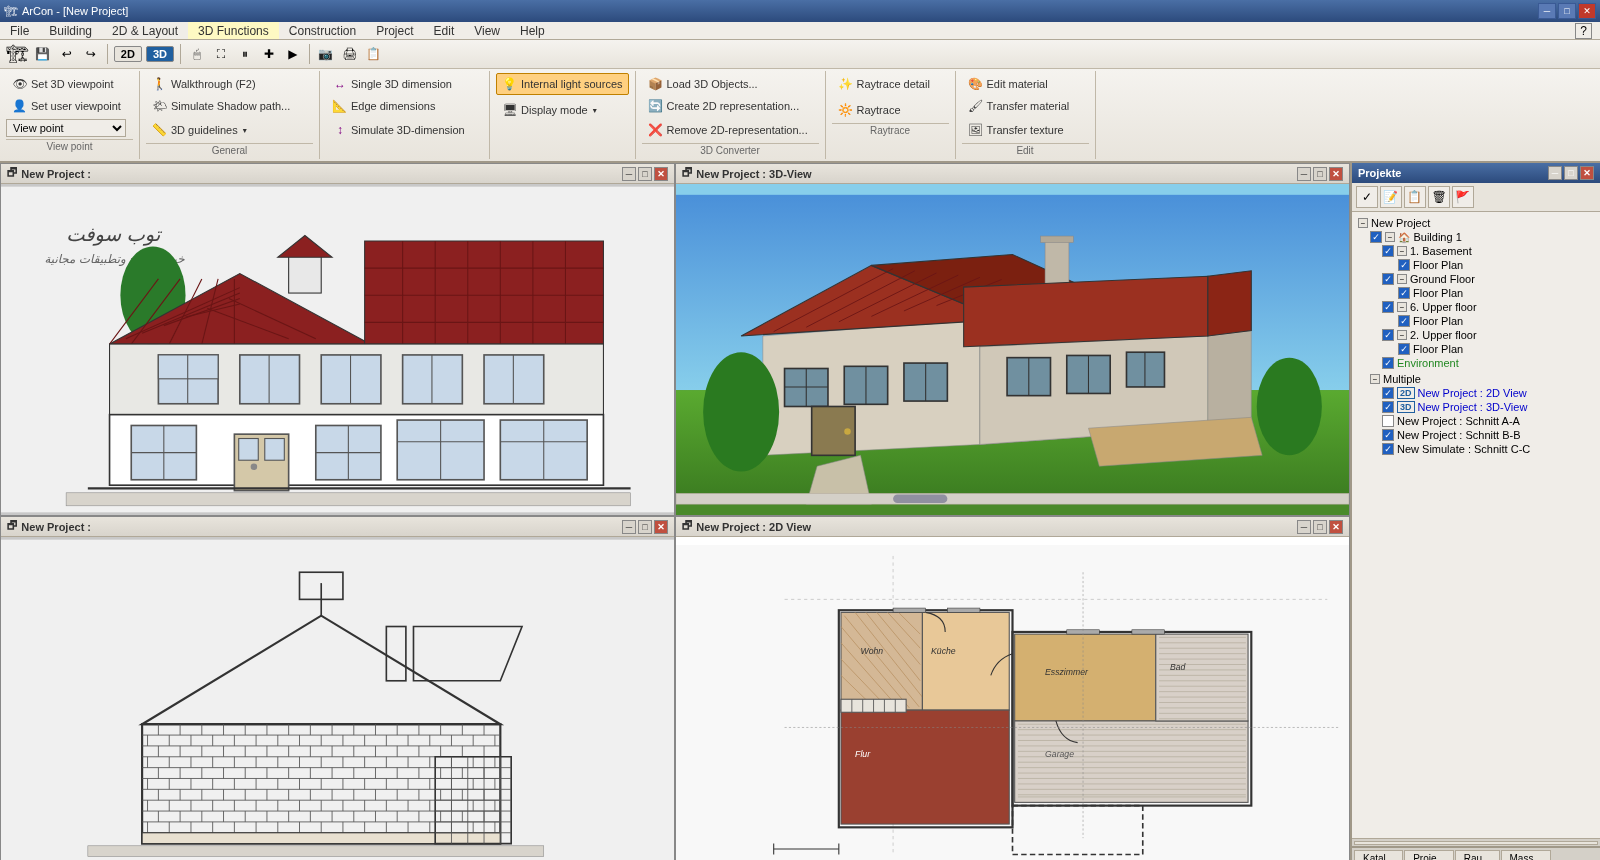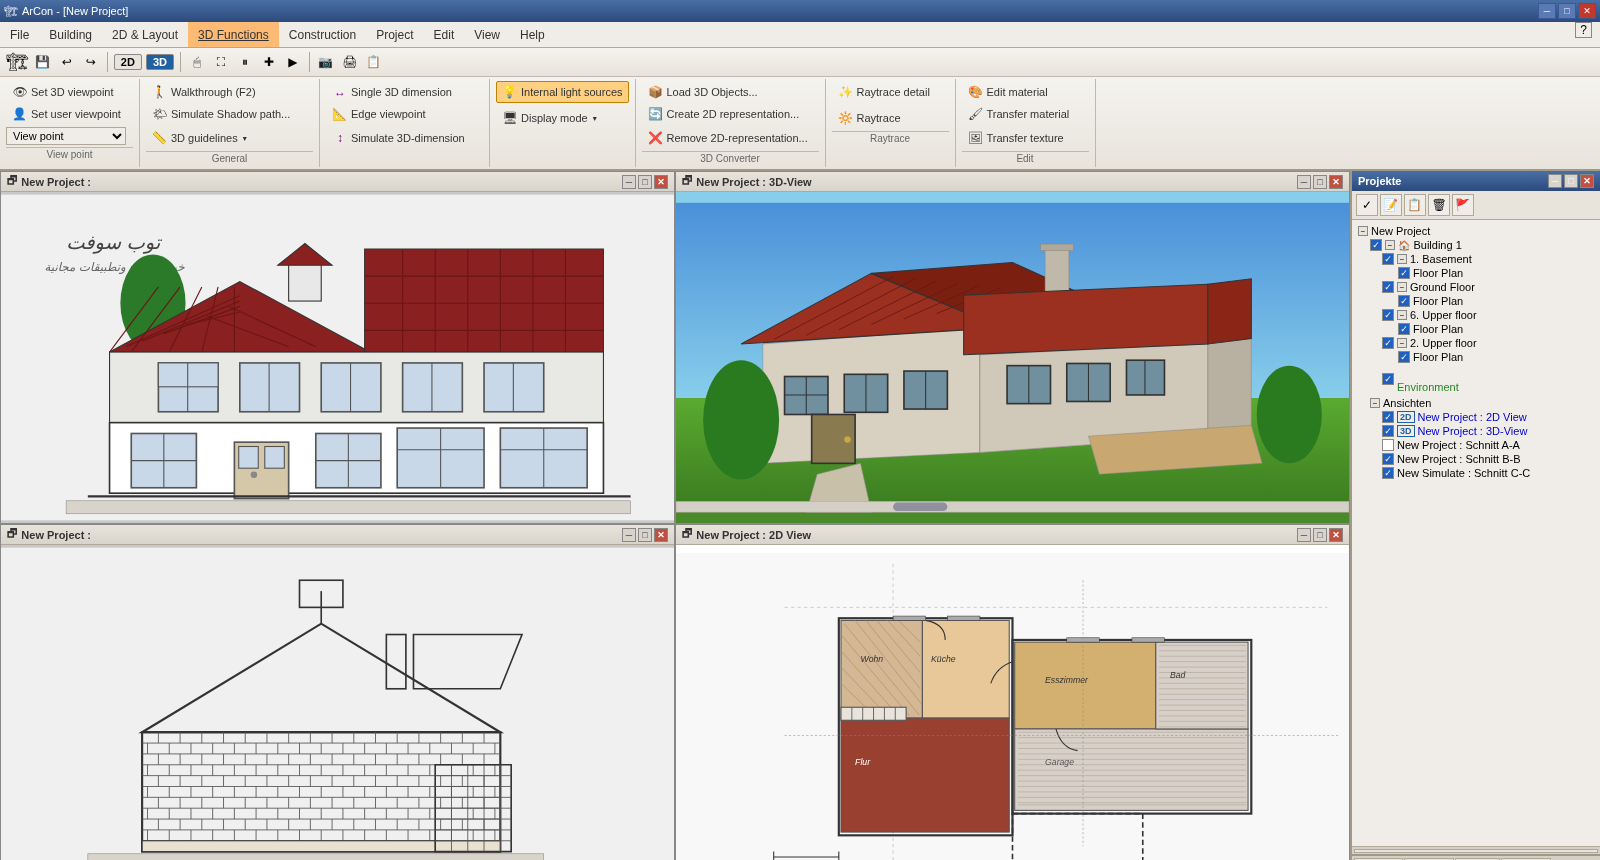--- a/index.html
+++ b/index.html
@@ -6,23 +6,23 @@
     body { width: 1600px; height: 860px; font-family: 'Segoe UI', Arial, sans-serif; font-size: 12px; background: #d4d0c8; overflow: hidden; }
 
     
     .title-bar { height: 22px; background: linear-gradient(to bottom, #4a6fa5, #2c4a7c); display: flex; align-items: center; justify-content: space-between; padding: 0 4px; color: white; font-size: 11px; }
     .title-bar-left { display: flex; align-items: center; gap: 4px; }
     .title-bar-right { display: flex; gap: 2px; }
     .title-btn { width: 18px; height: 16px; background: #5a7ab5; border: 1px solid #3a5a95; color: white; font-size: 9px; display: flex; align-items: center; justify-content: center; cursor: pointer; }
     .title-btn.close { background: #c0392b; }
 
     
-    .menu-bar { height: 26px; background: #f0ede8; display: flex; align-items: flex-start; border-bottom: 1px solid #b0a898; }
+    .menu-bar { height: 18px; background: #f0ede8; display: flex; align-items: center; border-bottom: 1px solid #b0a898; }
     .menu-item { padding: 2px 10px; font-size: 12px; cursor: pointer; height: 100%; display: flex; align-items: center; color: #333; }
-    .menu-item.active { background: #fdba74; text-decoration: underline; }
+    .menu-item.active { background: #fef9c3; }
 
     
     .toolbar-area { background: linear-gradient(to bottom, #f5f3ef, #e8e4dc); border-bottom: 2px solid #a09888; }
     .toolbar-group { display: flex; flex-direction: column; border-right: 1px solid #c0b8a8; padding: 2px 6px; }
     .toolbar-group-label { font-size: 10px; color: #666; text-align: center; padding: 1px 0; border-top: 1px solid #c0b8a8; margin-top: 2px; }
     .toolbar-row { display: flex; align-items: center; gap: 2px; flex-wrap: wrap; }
     .tb-btn { display: flex; align-items: center; gap: 3px; padding: 2px 5px; cursor: pointer; border: 1px solid transparent; border-radius: 2px; font-size: 11px; color: #333; white-space: nowrap; }
     .tb-btn.active { background: #ffd080; border-color: #c08000; }
     .tb-icon { width: 16px; height: 16px; display: inline-flex; align-items: center; justify-content: center; font-size: 12px; }
 
@@ -180,21 +180,21 @@
     <div class="toolbar-group" style="min-width: 170px;">
       <div class="toolbar-row">
         <div class="tb-btn">
           <span class="tb-icon" style="color:#800080;">↔</span>
           <span>Single 3D dimension</span>
         </div>
       </div>
       <div class="toolbar-row">
         <div class="tb-btn">
           <span class="tb-icon" style="color:#800080;">📐</span>
-          <span>Edge viewpoint</span>
+          <span>Edge dimensions</span>
         </div>
       </div>
       <div class="toolbar-row" style="margin-top:2px;">
         <div class="tb-btn">
           <span class="tb-icon" style="color:#800080;">↕</span>
           <span>Simulate 3D-dimension</span>
         </div>
       </div>
     </div>
 
@@ -888,26 +888,26 @@
         <span class="expand-btn">−</span>
         <span class="tree-label">2. Upper floor</span>
       </div>
       <div class="tree-item" style="padding-left:44px;">
         <span class="tree-check checked">✓</span>
         <span class="tree-label">Floor Plan</span>
       </div>
 
       <div class="tree-item" style="padding-left:28px;">
         <span class="tree-check checked">✓</span>
-        <span class="tree-label" style="color:#228822;margin-top:16px;">Environment</span>
+        <span class="tree-label" style="color:#228822;">Environment</span>
       </div>
 
       <div class="tree-item" style="padding-left:16px; margin-top:2px;">
         <span class="expand-btn">−</span>
-        <span class="tree-label">Ansichten</span>
+        <span class="tree-label">Multiple</span>
       </div>
 
       <div class="tree-item" style="padding-left:28px;">
         <span class="tree-check checked">✓</span>
         <span style="font-size:9px; font-weight:bold; color:#2060a0; border:1px solid #2060a0; padding:0 2px;">2D</span>
         <span class="tree-label blue">New Project : 2D View</span>
       </div>
 
       <div class="tree-item" style="padding-left:28px;">
         <span class="tree-check checked">✓</span>

